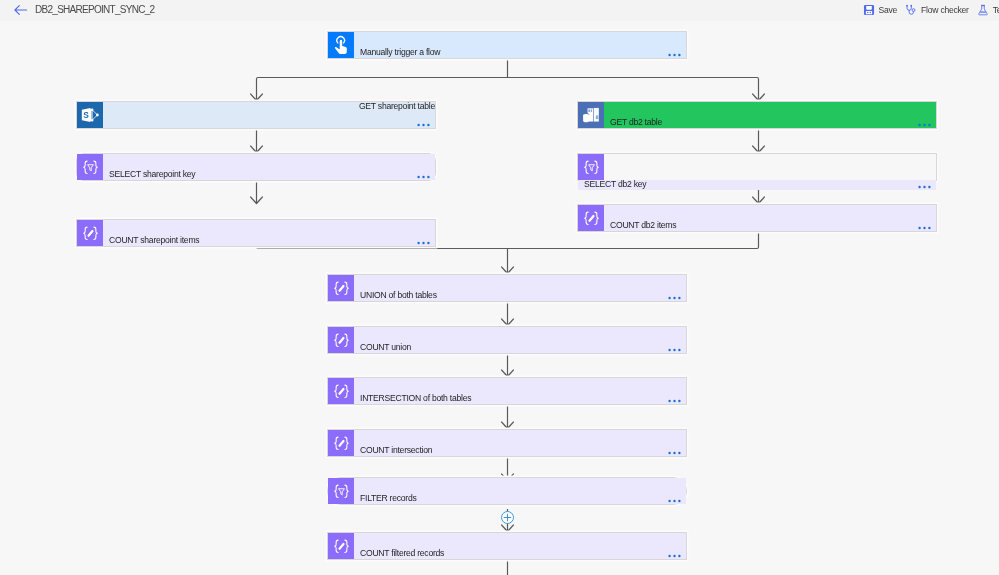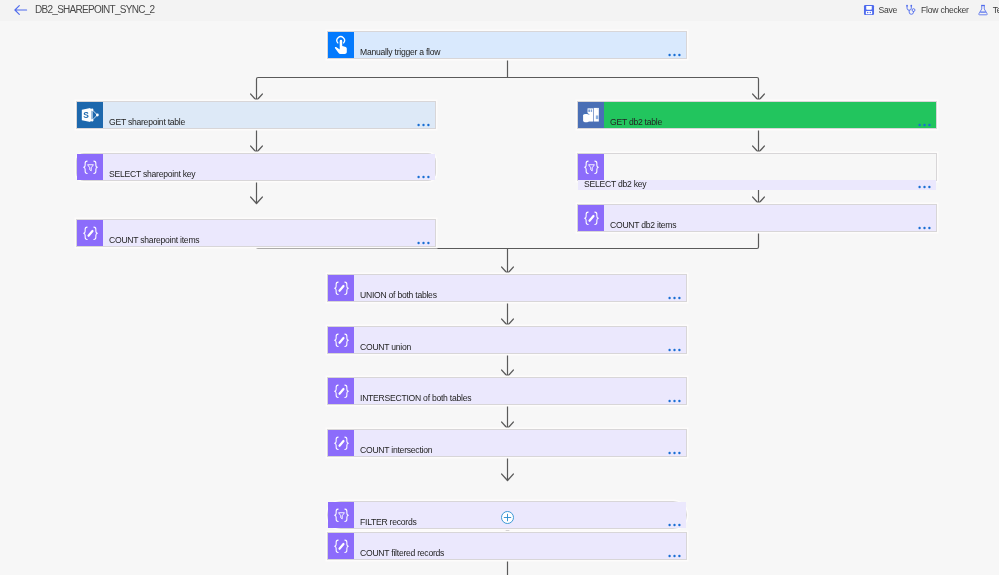--- a/index.html
+++ b/index.html
@@ -31,21 +31,21 @@
              justify-content:center;}
   .node .body{flex:1;display:flex;align-items:flex-end;justify-content:space-between;
               padding:0 0 0 6px;}
   .node .label{font-size:8.6px;letter-spacing:-0.25px;color:#242424;white-space:nowrap;position:relative;top:-1.5px;}
   .node .dots{display:flex;align-items:center;padding-right:3.5px;}
   .node .dots svg{display:block;}
 
     .node.trigger .ico{background:#047afd;}
   .node.trigger .body{background:#d9e9fd;}
   .node.sp .ico{background:#1d68ad;}
-  .node.sp .body{background:#dde9f7;}
+  .node.sp .body{background:#dde9f7;flex-direction:column;}
     .node.db2 .ico{background:#4a6fb5;}
   .node.db2 .body{background:#22c55e;}
     .node.dataop .ico{background:#8c6cfb;}
   .node.dataop .body{background:#ebe8fd;}
   
   .plusbtn{position:absolute;width:11px;height:11px;border-radius:50%;
            border:1px solid #3d9ad6;background:#fff;display:flex;align-items:center;
            justify-content:center;cursor:pointer;box-sizing:content-box;}
   .plusbtn svg{display:block;}
 </style>
@@ -334,21 +334,21 @@
      <span class="label">COUNT intersection</span>
      <span class="dots">
               <svg width="15" height="6" viewBox="0 0 15 6">
                 <circle cx="1.6" cy="3" r="1.18" fill="#1a6fd4"></circle>
                 <circle cx="6.5" cy="3" r="1.18" fill="#1a6fd4"></circle>
                 <circle cx="11.4" cy="3" r="1.18" fill="#1a6fd4"></circle>
               </svg>
             </span>
    </div>
         </div>
-        <div class="node dataop" style="left: 327px; top: 480px; border-radius: 14px;">
+        <div class="node dataop" style="left: 327px; top: 456px; border-radius: 14px;">
           <div class="ico">
             <svg width="19" height="19" viewBox="0 0 22 22">
       <path d="M7.1 3.6c-1.85 0-2.3 1.05-2.3 2.55v2.1c0 1.5-.55 2.15-1.65 2.55 1.1.4 1.65 1.05 1.65 2.55v2.1c0 1.5.45 2.55 2.3 2.55" fill="none" stroke="#fff" stroke-width="1.25" stroke-linecap="round" stroke-linejoin="round"></path>
       <path d="M14.9 3.6c1.85 0 2.3 1.05 2.3 2.55v2.1c0 1.5.55 2.15 1.65 2.55-1.1.4-1.65 1.05-1.65 2.55v2.1c0 1.5-.45 2.55-2.3 2.55" fill="none" stroke="#fff" stroke-width="1.25" stroke-linecap="round" stroke-linejoin="round"></path>
       <path d="M7.6 7.8 H14.4 L11.85 11.3 V14.9 L10.15 13.6 V11.3 Z" fill="none" stroke="#fff" stroke-width="1.05" stroke-linejoin="round"></path>
     </svg>
           </div>
    <div class="body">
      <span class="label">FILTER records</span>
      <span class="dots">

